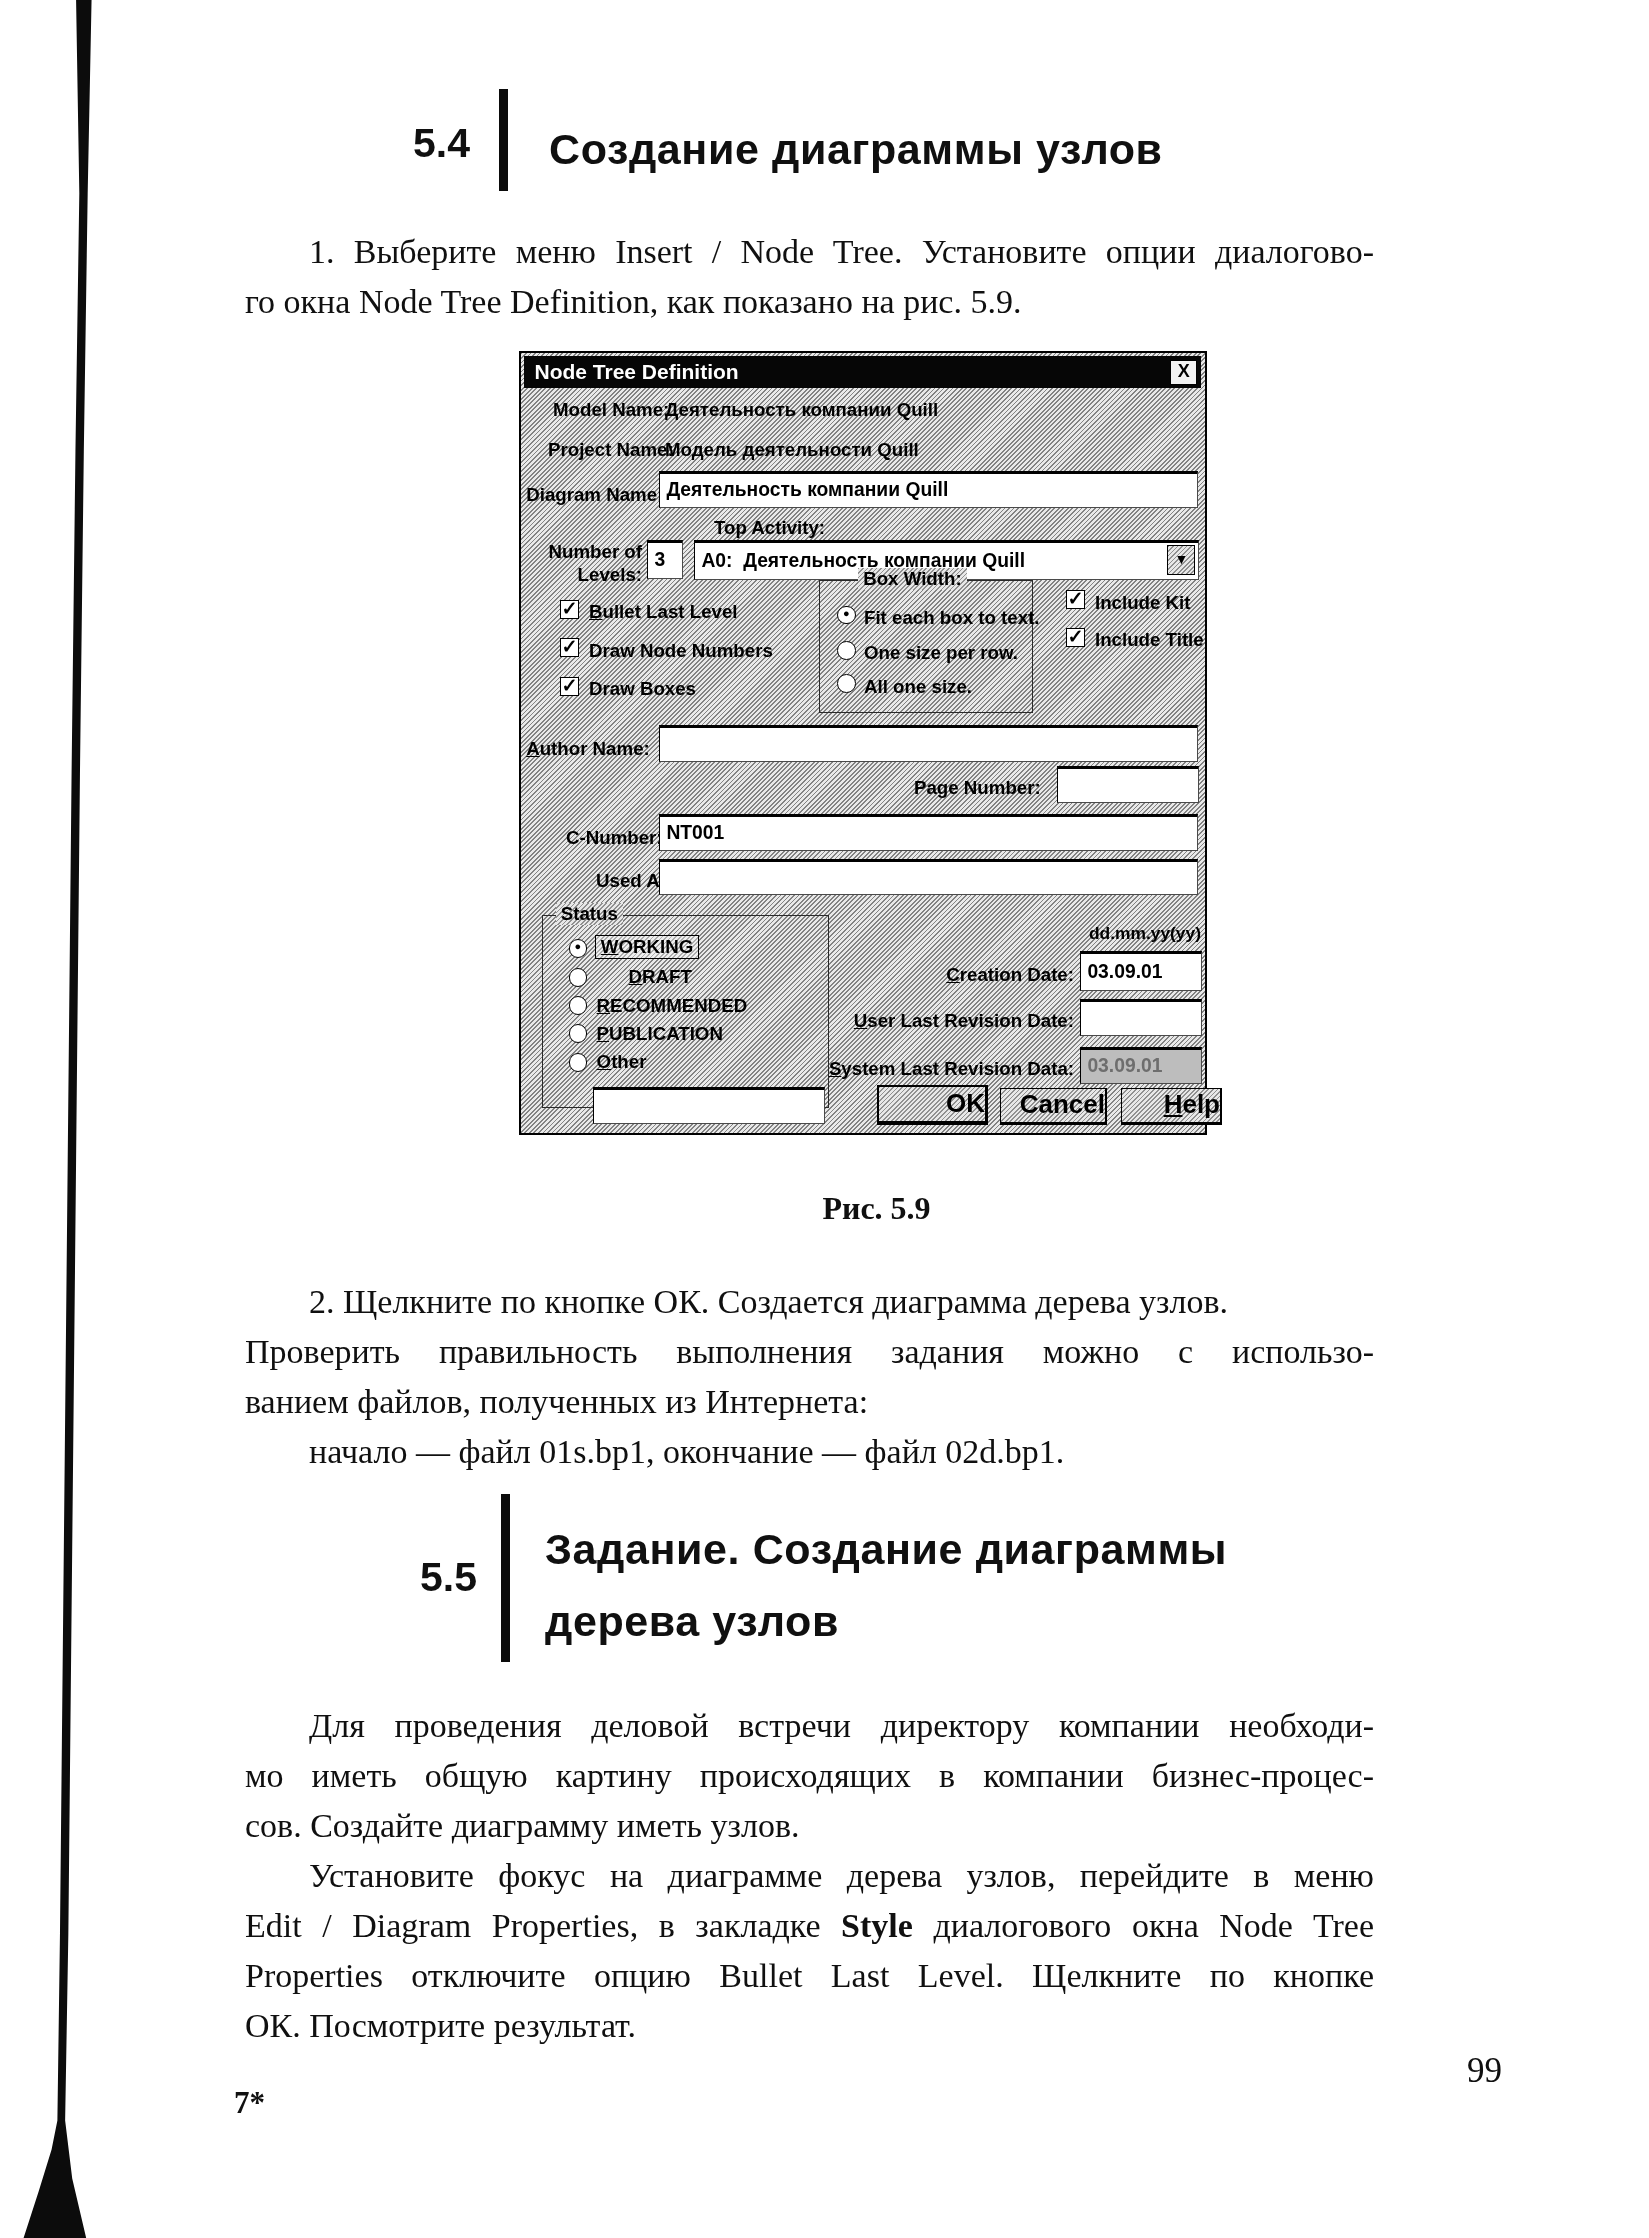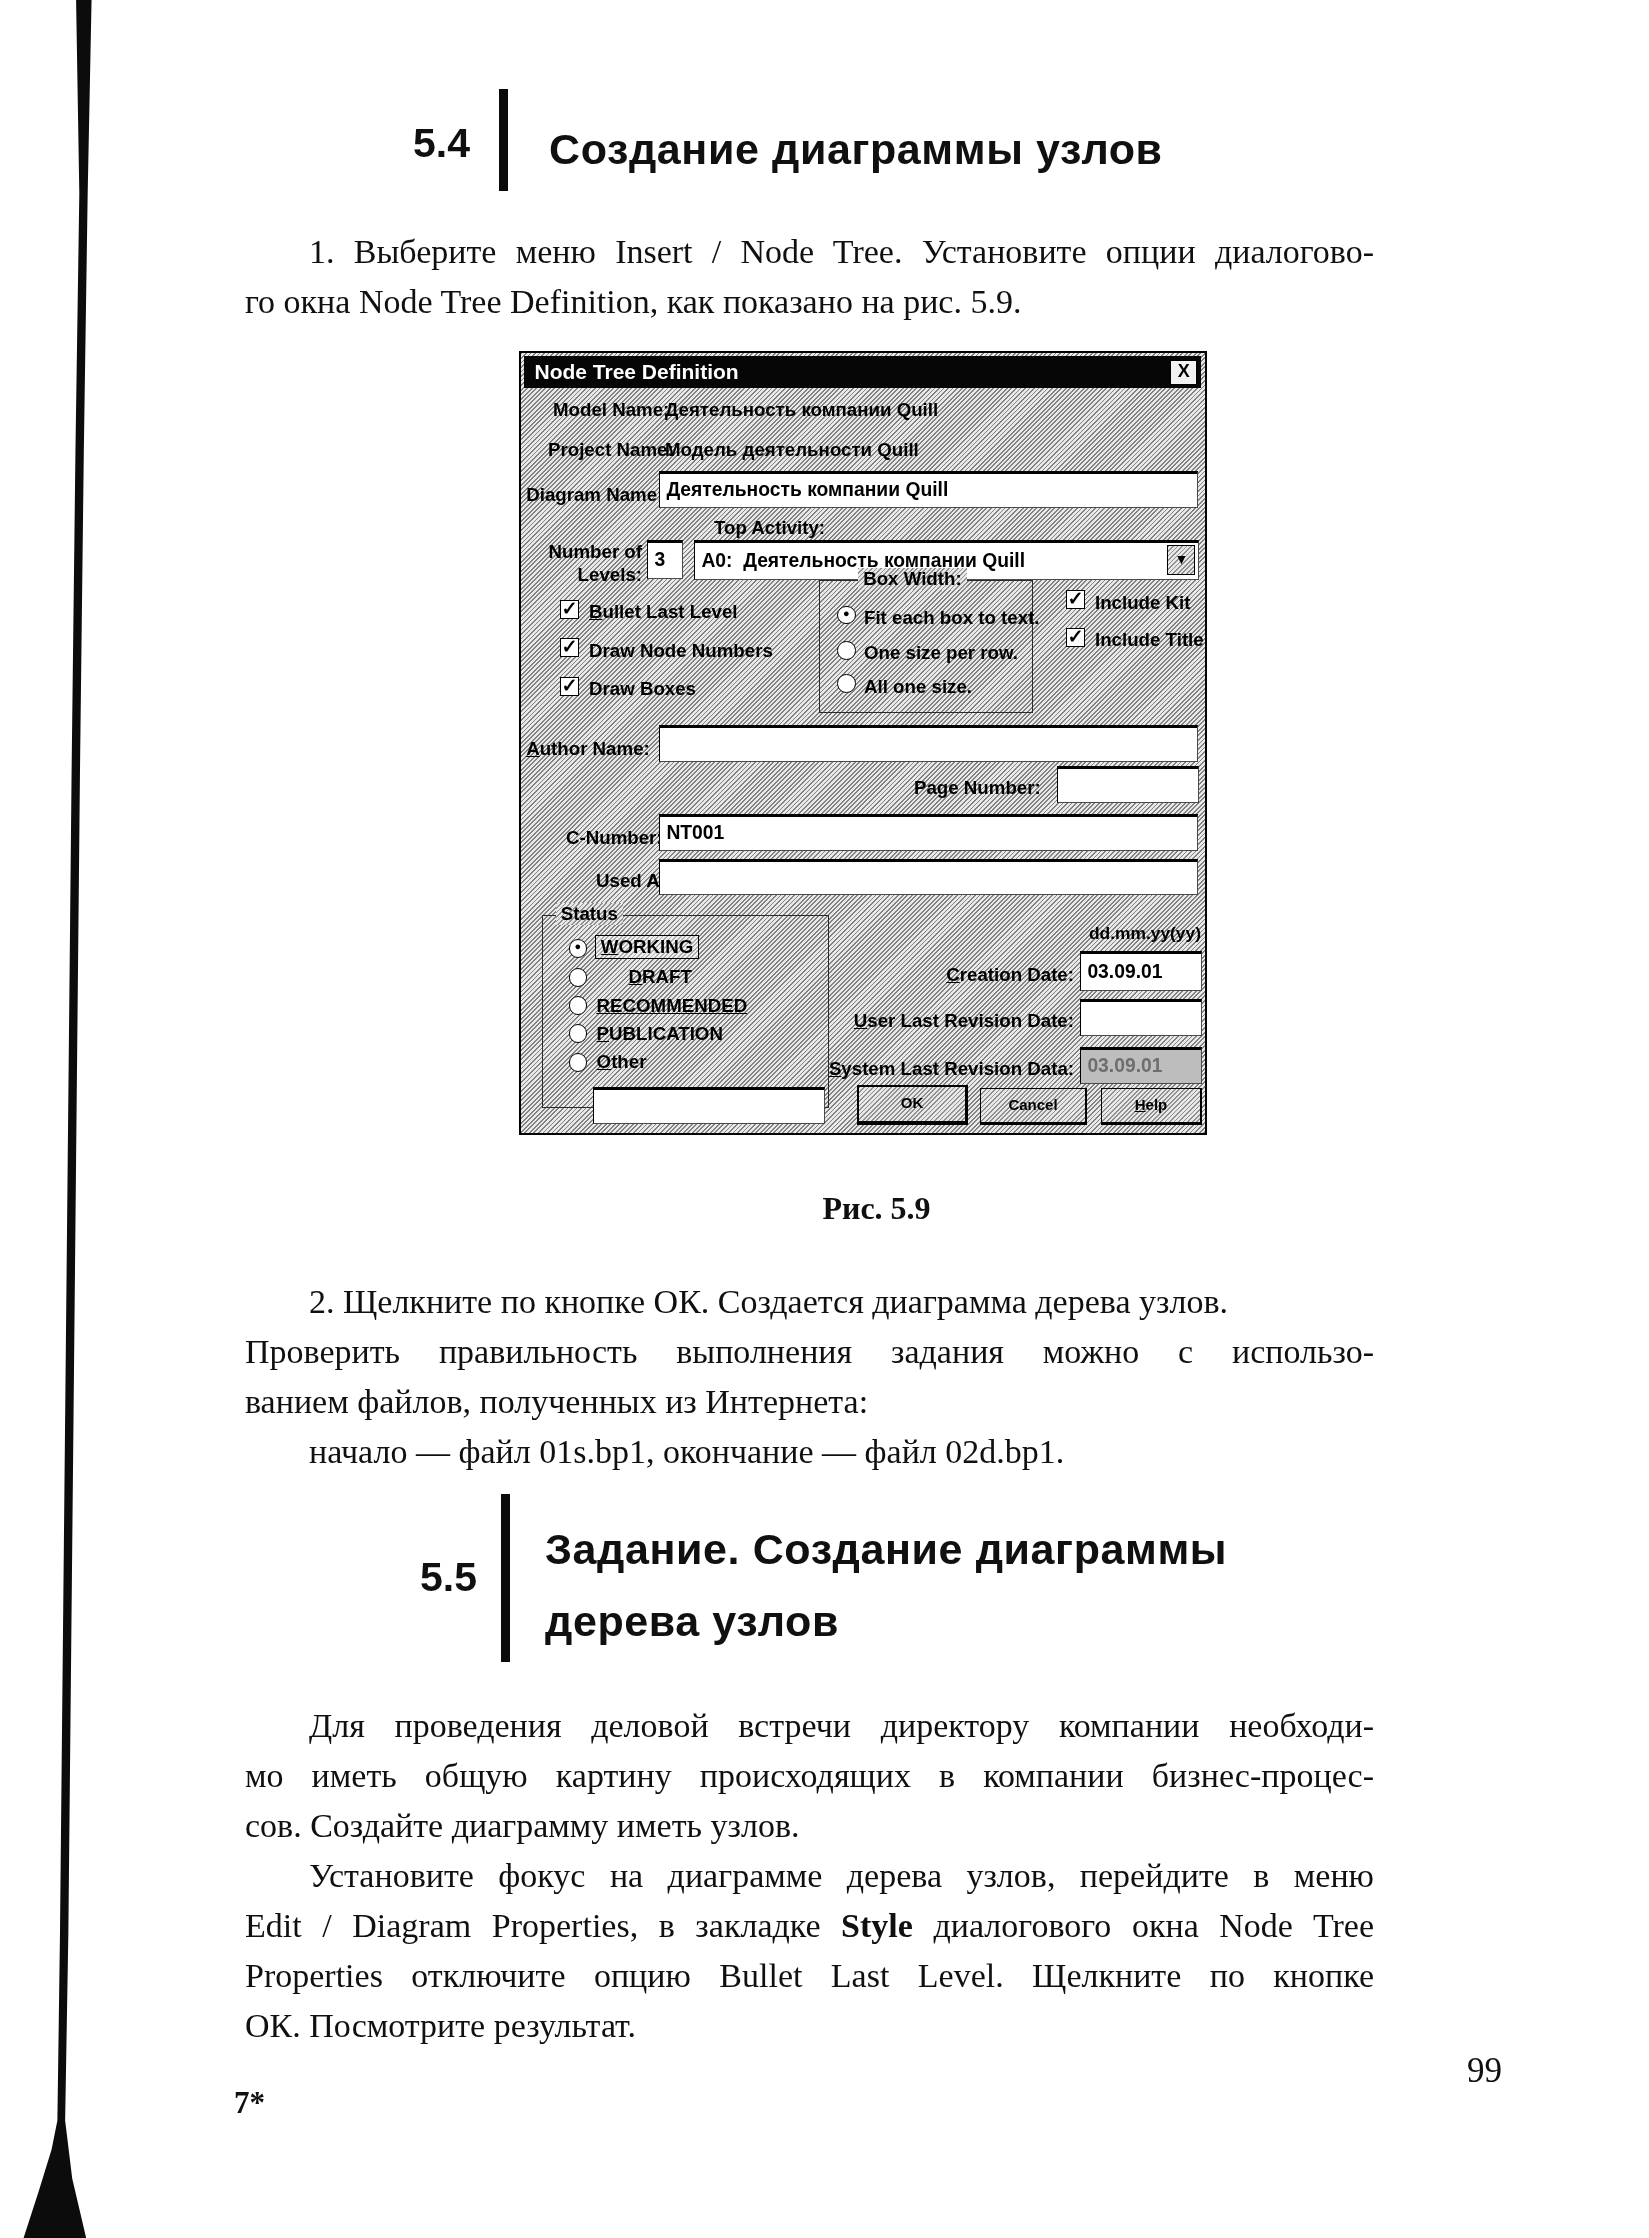--- a/index.html
+++ b/index.html
@@ -37,21 +37,21 @@
   .field{background:#fff;border-top:3.2px solid #000;border-left:1.9px solid #000;
     border-bottom:1.3px solid #4a4a4a;border-right:1.3px solid #4a4a4a;box-sizing:border-box;}
   .field .val{padding-left:6.4px;font-size:19.3px;white-space:nowrap;overflow:hidden;}
   .group{border:1.9px solid #2a2a2a;box-sizing:border-box;}
   .grouplabel{position:absolute;top:-13px;padding:0 5.2px;white-space:nowrap;}
   .cb{width:19.3px;height:19.3px;background:#fff;border:1.9px solid #000;box-sizing:border-box;
     text-align:center;font-size:19.3px;line-height:15.5px;font-weight:900;}
   .rad{width:18.7px;height:18.7px;background:#fff;border:1.9px solid #000;border-radius:50%;
     box-sizing:border-box;text-align:center;font-size:11px;line-height:13.5px;}
   .btn{border:1.3px solid #000;border-bottom-width:3.9px;border-right-width:2.6px;box-sizing:border-box;
-    text-align:center;font-size:15px;font-weight:bold;}
+    text-align:right;font-size:26px;font-weight:bold;margin-left:20px;}
   .btn.default{border-width:2.6px;border-bottom-width:4.5px;border-right-width:3.2px;}
   .u1{display:inline-block;}
   .u1::first-letter{text-decoration:underline;}
   .focusbox{border:1.3px solid #000;background:rgba(255,255,255,.35);padding:0 5.2px;}
   .ralign{text-align:right;}
 </style>
 </head>
 <body>
 
 <svg class="abs" style="left:0;top:0;" width="1650" height="2239" viewBox="0 0 2560 3474">
@@ -137,21 +137,21 @@
     <div class="val" style="line-height:31px;"></div>
   </div>
 
   <div class="abs group" style="left:20.6px;top:562px;width:287px;height:193px;">
     <div class="grouplabel dither" style="left:13px;">Status</div>
     <div class="abs rad" style="left:26px;top:23px;">●</div>
     <div class="abs dlabel u1 focusbox" style="left:52px;top:19.3px;">WORKING</div>
     <div class="abs rad" style="left:26px;top:52px;"></div>
     <div class="abs dlabel u1" style="left:54px;top:50px;margin-left:32px;">DRAFT</div>
     <div class="abs rad" style="left:26px;top:80px;"></div>
-    <div class="abs dlabel u1" style="left:54px;top:79px;text-decoration:underline;">RECOMMENDED</div>
+    <div class="abs dlabel u1" style="left:54px;top:79px;">RECOMMENDED</div>
     <div class="abs rad" style="left:26px;top:108px;"></div>
     <div class="abs dlabel u1" style="left:54px;top:107px;">PUBLICATION</div>
     <div class="abs rad" style="left:26px;top:137px;"></div>
     <div class="abs dlabel u1" style="left:54px;top:135px;">Other</div>
     <div class="abs field" style="left:50px;top:171px;width:232px;height:37px;">
       <div class="val" style="line-height:32px;"></div>
     </div>
   </div>
 
   <div class="abs dlabel ralign" style="left:554px;top:570px;width:126px;font-size:17.4px;">dd.mm.yy(yy)</div>

